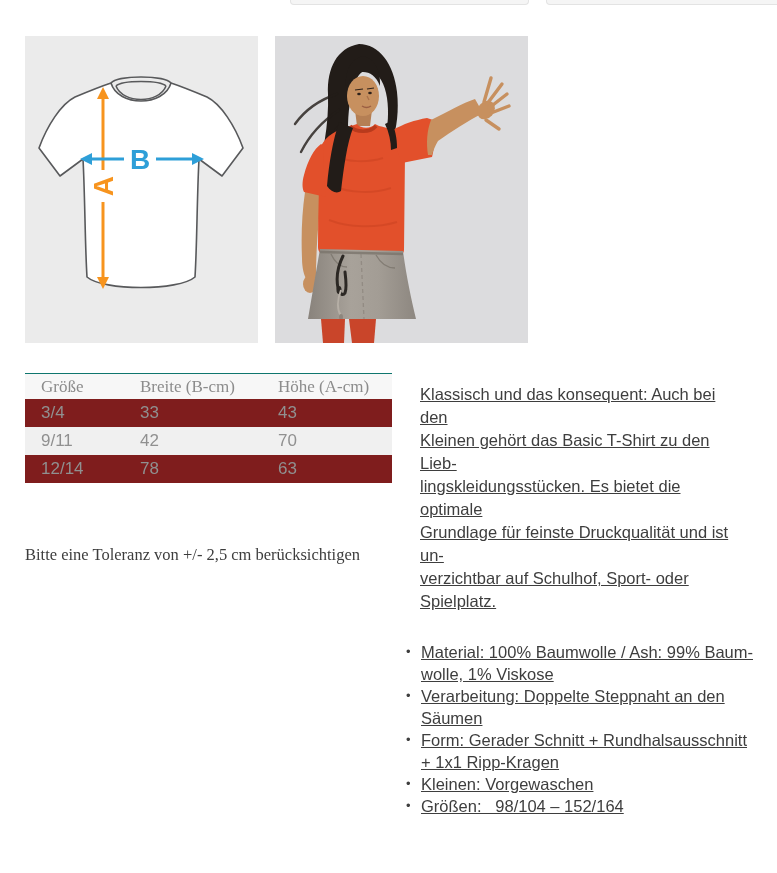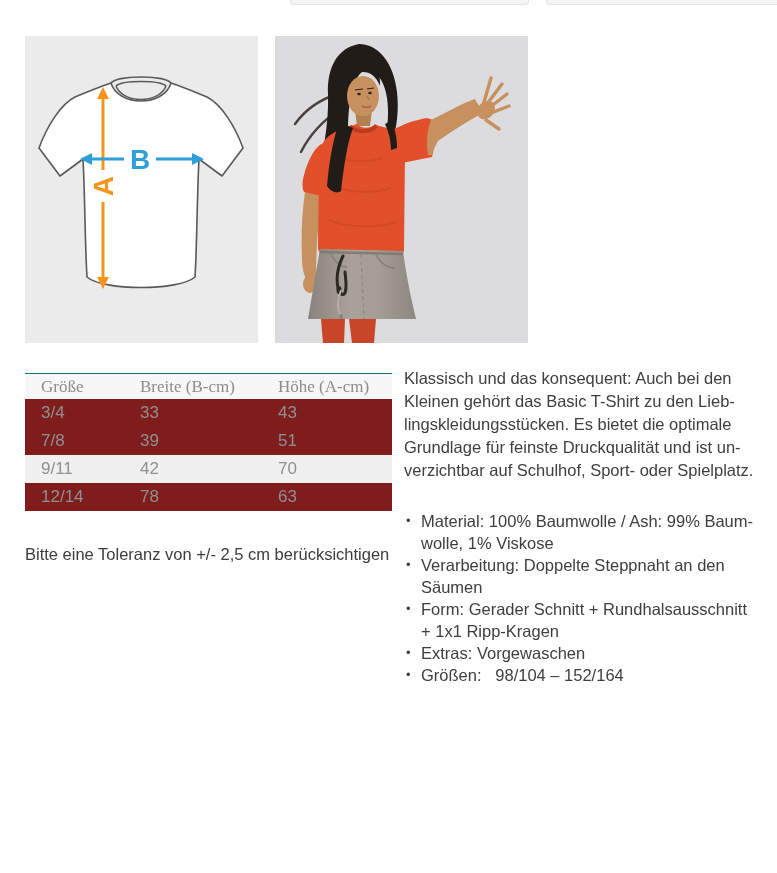--- a/index.html
+++ b/index.html
@@ -22,26 +22,26 @@
     font-size:17px;color:#909090;}
   .size-table col.c1{width:99px;}
   .size-table col.c2{width:138px;}
   .size-table col.c3{width:130px;}
   .size-table th{font-weight:400;text-align:left;height:25px;padding:0 0 0 16px;
     background:#f7f7f7;border-top:1px solid #0f766e;color:#8c8c8c;font-family:Liberation Serif, serif;}
   .size-table td{height:28px;padding:0 0 0 16px;}
   .size-table tr.odd td{background:#7f1d1d;}
   .size-table tr.even td{background:#f0f0f0;}
 
-  .tolerance-note{left:25px;top:545px;width:380px;font-size:16.5px;color:#3d3d3d;}
+  .tolerance-note{left:25px;top:545px;width:380px;font-size:16.5px;color:#3d3d3d;font-family:Liberation Serif, serif;}
 
   
   .right-col{left:404px;top:367px;width:354px;color:#3e3e3e;}
-  .description{margin:0;font-size:16.5px;line-height:23px;white-space:pre-line;}
-  .details-list{margin:28px 4px 0 0;padding:0;list-style:none;font-size:16.5px;line-height:22px;}
+  .description{margin:16px;font-size:16.5px;line-height:23px;white-space:pre-line;text-decoration:underline;}
+  .details-list{margin:28px 4px 0 0;padding:0;list-style:none;font-size:16.5px;line-height:22px;text-decoration:underline;}
   .details-list li{position:relative;padding-left:17px;white-space:pre-line;}
   .details-list li::before{content:"\2022";position:absolute;left:2px;top:0;
     font-size:13px;color:#3e3e3e;}
 
   svg text.dim-label{font-family:"Liberation Sans",sans-serif;font-weight:700;font-size:28px;}
 </style>
 </head>
 <body>
 
 <div class="tab-remnant left"></div>
@@ -199,25 +199,20 @@
       <th>Breite (B-cm)</th>
       <th>Höhe (A-cm)</th>
     </tr>
   </thead>
   <tbody>
     <tr class="odd">
       <td>3/4</td>
       <td>33</td>
       <td>43</td>
     </tr>
-    <tr class="odd">
-      <td>7/8</td>
-      <td>39</td>
-      <td>51</td>
-    </tr>
     <tr class="even">
       <td>9/11</td>
       <td>42</td>
       <td>70</td>
     </tr>
     <tr class="odd">
       <td>12/14</td>
       <td>78</td>
       <td>63</td>
     </tr>
@@ -232,16 +227,16 @@
 lingskleidungsstücken. Es bietet die optimale
 Grundlage für feinste Druckqualität und ist un-
 verzichtbar auf Schulhof, Sport- oder Spielplatz.</p>
   <ul class="details-list">
     <li>Material: 100% Baumwolle / Ash: 99% Baum-
 wolle, 1% Viskose</li>
     <li>Verarbeitung: Doppelte Steppnaht an den
 Säumen</li>
     <li>Form: Gerader Schnitt + Rundhalsausschnitt
 + 1x1 Ripp-Kragen</li>
-    <li>Extras: Vorgewaschen</li>
+    <li>Kleinen: Vorgewaschen</li>
     <li>Größen:&nbsp;&nbsp; 98/104 – 152/164</li>
   </ul>
 </div>
 
 </body></html>

